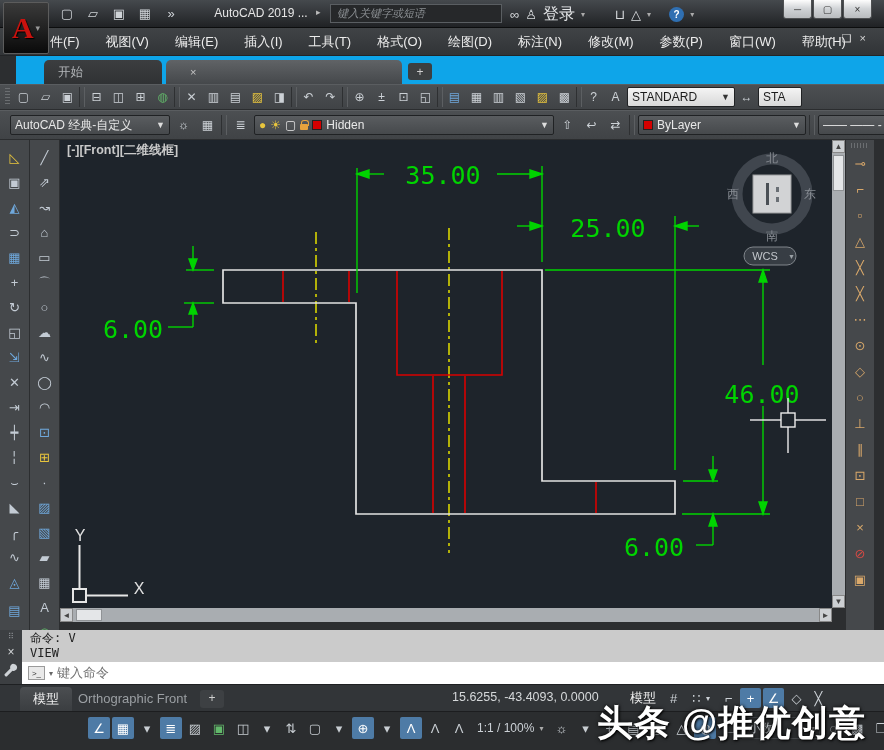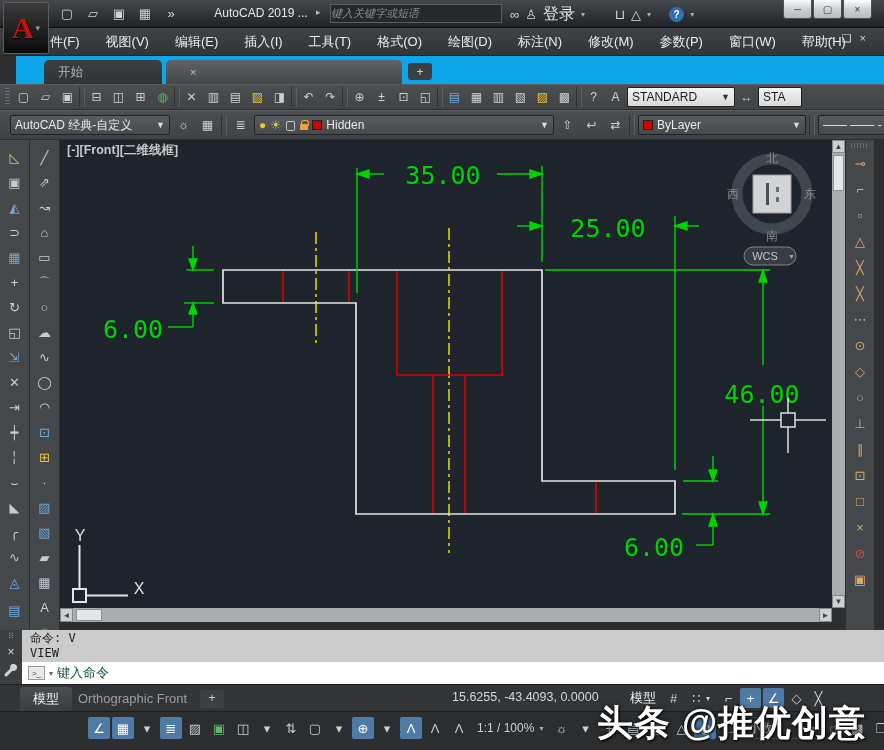--- a/index.html
+++ b/index.html
@@ -16,21 +16,21 @@
     background:linear-gradient(#3a3a3a,#0a0a0a); border:1px solid #5c5c5c; border-radius:2px;
     display:flex; align-items:center; justify-content:center; }
   #app-logo .a { color:#c8120e; font-size:30px; font-weight:bold; font-family:"Liberation Serif",serif; text-shadow:1px 1px 1px #000; }
   #app-logo .dd { color:#999; font-size:9px; margin-left:2px; }
   #qat { left:56px; top:3px; display:flex; gap:4px; align-items:center; }
   .qat-btn { width:22px; height:20px; display:flex; align-items:center; justify-content:center;
     color:#cfd3d7; font-size:13px; }
   #win-title { left:196px; top:6px; width:130px; text-align:center; color:#e6e6e6; font-size:12px; }
   #title-expander { left:316px; top:7px; color:#bbb; font-size:9px; }
   #search-box { left:330px; top:4px; width:172px; height:19px; background:#26282a; border:1px solid #5a5e62;
-    color:#8b8f93; font-style:italic; font-size:11px; line-height:17px; }
+    color:#8b8f93; font-style:italic; font-size:11px; line-height:17px; padding-left:6px; }
   #tb-icons { left:510px; top:4px; display:flex; align-items:center; gap:6px; color:#d7dadd; }
   .tb-ic { font-size:13px; }
   #signin-label { font-size:16px; color:#e3e5e7; }
   .tiny-dd { color:#aaa; font-size:8px; }
   #help-circ { width:15px; height:15px; border-radius:50%; background:#2f6fb2; color:#fff; font-size:10px;
     display:flex; align-items:center; justify-content:center; font-weight:bold; }
   #win-btns { right:12px; top:0; display:flex; gap:1px; }
   .win-btn { width:29px; height:19px; background:linear-gradient(#fdfdfd,#cfd2d5 50%,#b9bcbf);
     border:1px solid #4e5052; border-top:none; border-radius:0 0 3px 3px; color:#333;
     display:flex; align-items:center; justify-content:center; font-size:10px; }
@@ -101,21 +101,21 @@
   
   #cmdpanel { left:0; top:630px; width:884px; height:54px; background:#3c3f42; }
   #cmd-side { left:0; top:0; width:22px; height:54px; background:#3c3f42; display:flex; flex-direction:column;
     align-items:center; gap:4px; padding-top:2px; color:#d5d8da; }
   #cmd-hist { left:22px; top:0; width:862px; height:32px; background:#cbcbcb; color:#222; font-size:12px;
     padding:1px 8px; line-height:15px; }
   #cmd-input { left:22px; top:32px; width:862px; height:22px; background:#ffffff; display:flex; align-items:center;
     padding-left:6px; gap:4px; }
   #cmd-prompt-icon { width:17px; height:14px; background:#e9e9e9; border:1px solid #9a9a9a; color:#333;
     font-size:8px; display:flex; align-items:center; justify-content:center; }
-  #cmd-placeholder { color:#14532d; font-size:13px; }
+  #cmd-placeholder { color:#737373; font-size:13px; }
 
   
   #lrow { left:0; top:684px; width:884px; height:27px; background:#323538; border-top:1px solid #1e2022; }
   #ltab-model { left:20px; top:2px; height:25px; padding:0 13px; background:linear-gradient(#4b4e51,#3a3d40);
     border-radius:4px 4px 0 0; color:#f0f0f0; font-size:13px; line-height:24px; }
   #ltab-ortho { left:64px; top:2px; height:25px; padding:0 14px; color:#9b9fa3; font-size:13px; line-height:24px; }
   #ltab-add { left:200px; top:5px; width:24px; height:18px; background:#3d4043; border-radius:3px;
     color:#cfcfcf; text-align:center; line-height:17px; }
   #coords { left:452px; top:5px; width:170px; color:#d5d8da; font-size:12.5px; }
   #model-btn { left:626px; top:4px; color:#f0f0f0; font-size:13px; padding:0 4px; }

